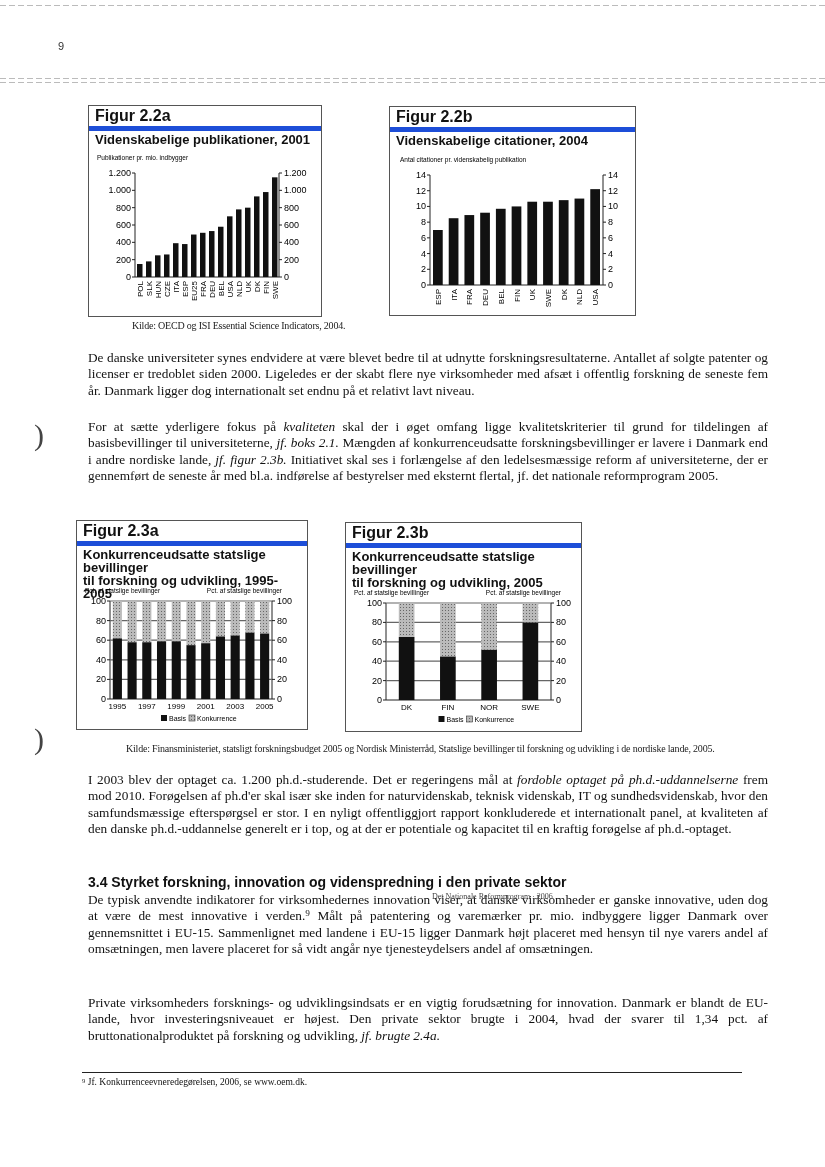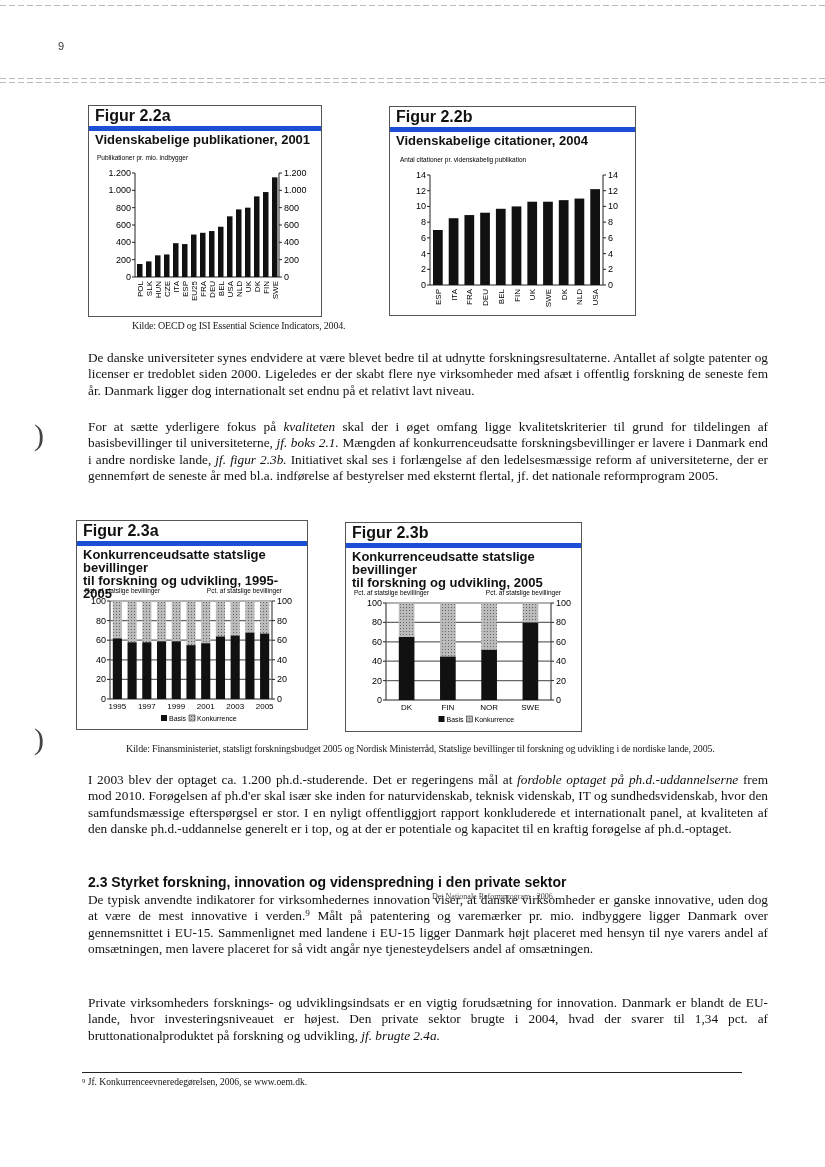--- a/index.html
+++ b/index.html
@@ -314,20 +314,20 @@
       <text x="128.5" y="199" font-size="7" font-family="Liberation Sans, sans-serif">Konkurrence</text>
     </svg>
 </div>
 
 <div class="bracket" style="left:34px;top:722px;">)</div>
 
 <div class="kilde" style="left:82px;top:743px;font-size:10px;">Kilde: Finansministeriet, statsligt forskningsbudget 2005 og Nordisk Ministerråd, Statslige bevillinger til forskning og udvikling i de nordiske lande, 2005.</div>
 
 <div class="para" style="top:772px;"><span>I 2003 blev der optaget ca. 1.200 ph.d.-studerende. Det er regeringens mål at </span><i>fordoble optaget på ph.d.-uddannelserne</i><span> frem mod 2010. Forøgelsen af ph.d'er skal især ske inden for naturvidenskab, teknisk videnskab, IT og sundhedsvidenskab, hvor den samfundsmæssige efterspørgsel er stor. I en nyligt offentliggjort rapport konkluderede et internationalt panel, at kvaliteten af den danske ph.d.-uddannelse generelt er i top, og at der er potentiale og kapacitet til en kraftig forøgelse af ph.d.-optaget.</span></div>
 
-<div class="h2">2.3 Styrket forskning, innovation og videnspredning i den private sektor</div>
+<div class="h2">3.4 Styrket forskning, innovation og videnspredning i den private sektor</div>
 <div class="para" style="top:892px;">De typisk anvendte indikatorer for virksomhedernes innovation viser, at danske virksomheder er ganske innovative, uden dog at være de mest innovative i verden.⁹ Målt på patentering og varemærker pr. mio. indbyggere ligger Danmark over gennemsnittet i EU-15. Sammenlignet med landene i EU-15 ligger Danmark højt placeret med hensyn til nye varers andel af omsætningen, men lavere placeret for så vidt angår nye tjenesteydelsers andel af omsætningen.</div>
 <div class="overlay">Det Nationale Reformprogram · 2006</div>
 
 <div class="para" style="top:995px;"><span>Private virksomheders forsknings- og udviklingsindsats er en vigtig forudsætning for innovation. Danmark er blandt de EU-lande, hvor investeringsniveauet er højest. Den private sektor brugte i 2004, hvad der svarer til 1,34 pct. af bruttonationalproduktet på forskning og udvikling, </span><i>jf. brugte 2.4a.</i></div>
 
 <div class="fnline"></div>
 <div class="footnote">⁹ Jf. Konkurrenceevneredegørelsen, 2006, se www.oem.dk.</div>
 
 </body></html>

